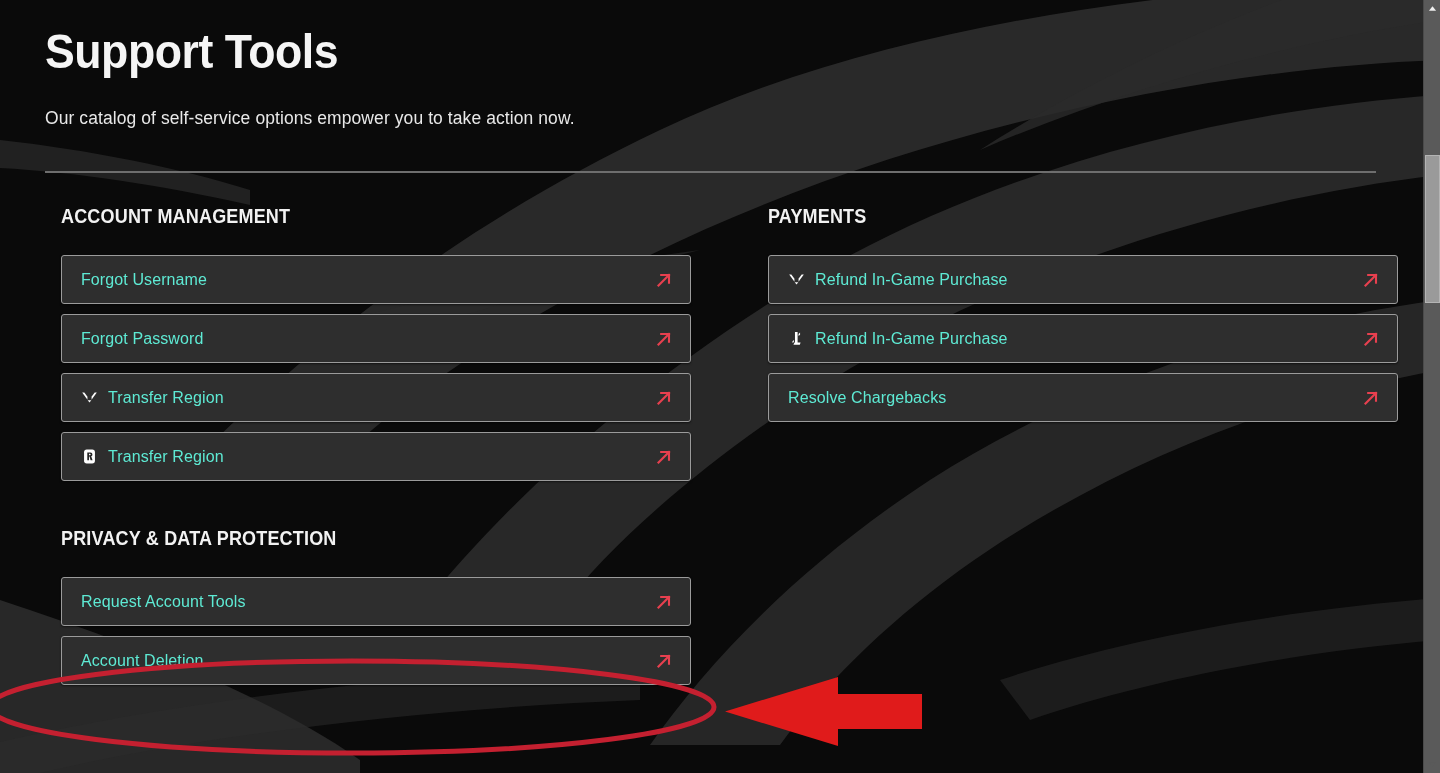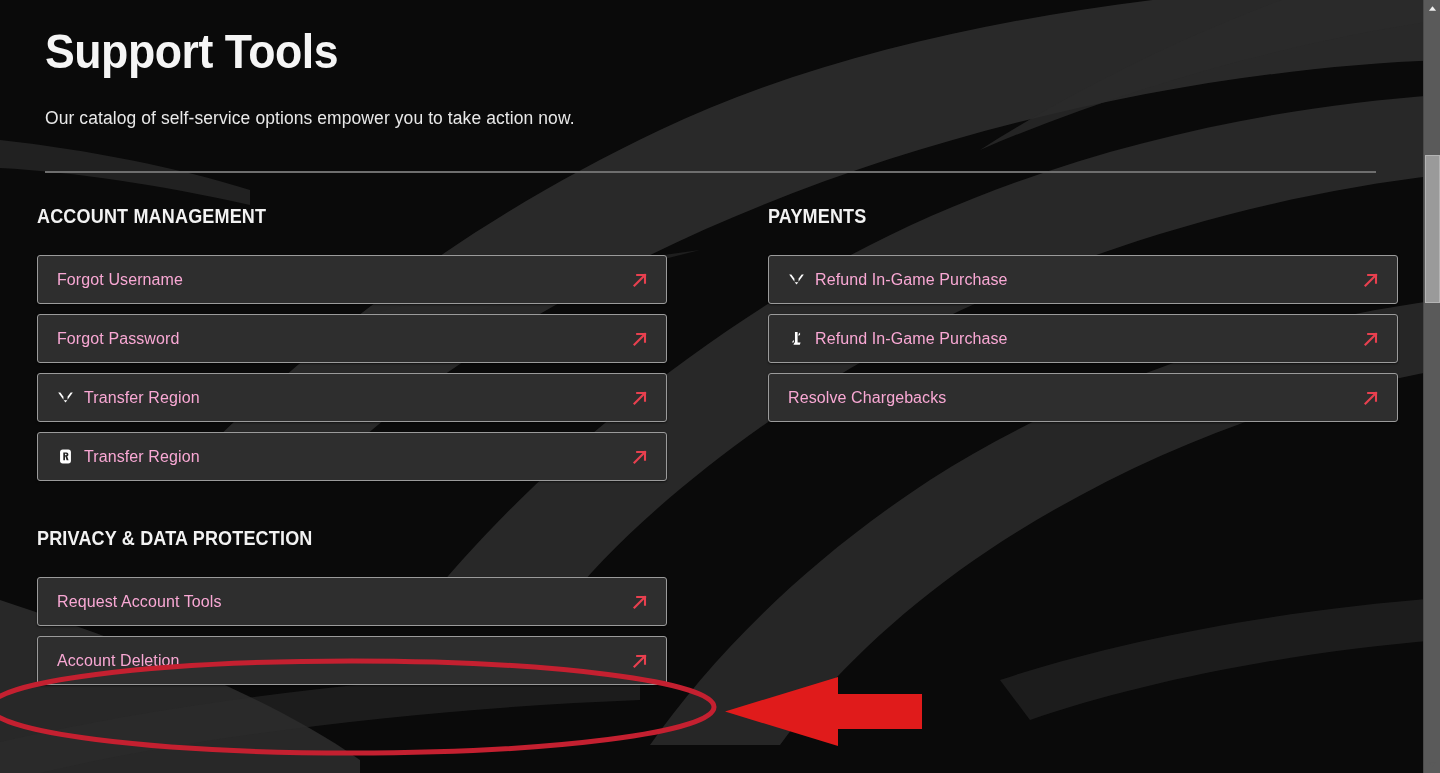--- a/index.html
+++ b/index.html
@@ -70,21 +70,21 @@
     width: 1331px;
     height: 2px;
     background: #6e6e6e;
   }
 
   .column {
     position: absolute;
     top: 205px;
     width: 630px;
   }
-  .column.left  { left: 37px; }
+  .column.left  { left: 61px; }
   .column.right { left: 768px; }
 
   .section-header {
     font-size: 20px;
     font-weight: bold;
     color: #f2f2f2;
     letter-spacing: 0.2px;
     transform: scaleX(0.9);
     transform-origin: left center;
     margin-bottom: 27px;
@@ -117,21 +117,21 @@
     height: 17px;
     margin-right: 10px;
     display: inline-flex;
     align-items: center;
     justify-content: center;
   }
 
   .tool-label {
     flex: 1 1 auto;
     font-size: 16px;
-    color: #f9a8d4;
+    color: #5eead4;
     letter-spacing: 0.1px;
     white-space: nowrap;
     overflow: hidden;
   }
 
   .arrow-icon {
     flex: 0 0 auto;
     width: 20px;
     height: 20px;
     display: inline-flex;

